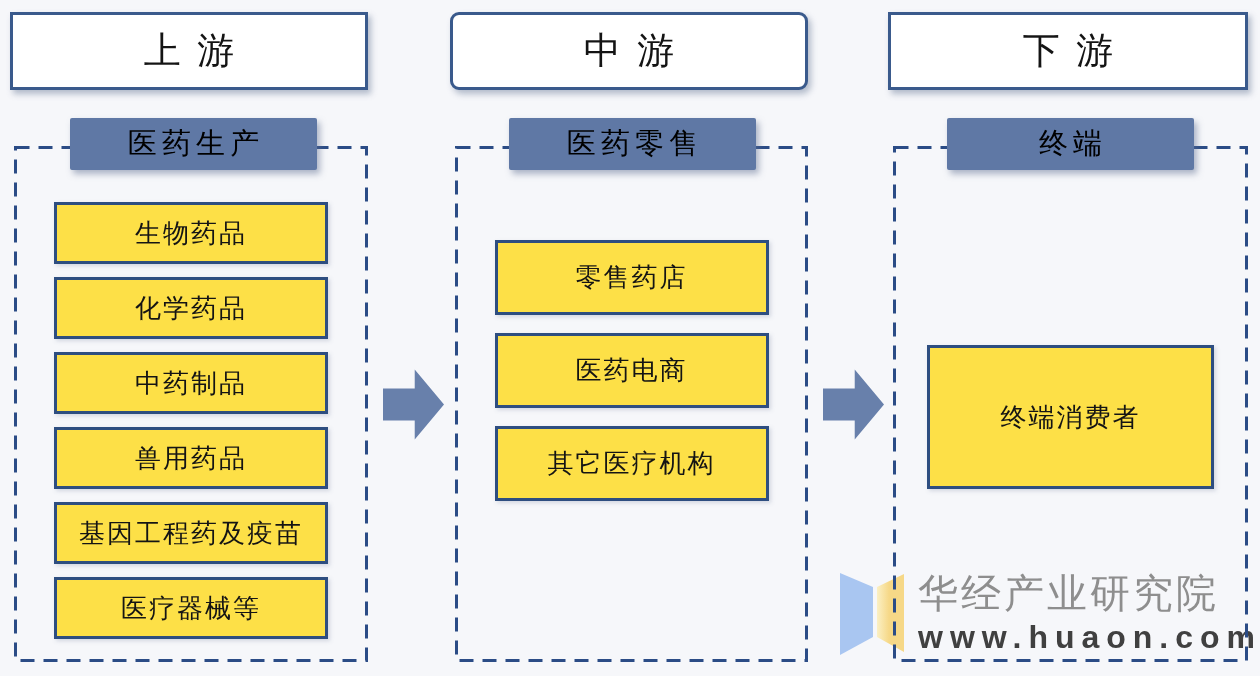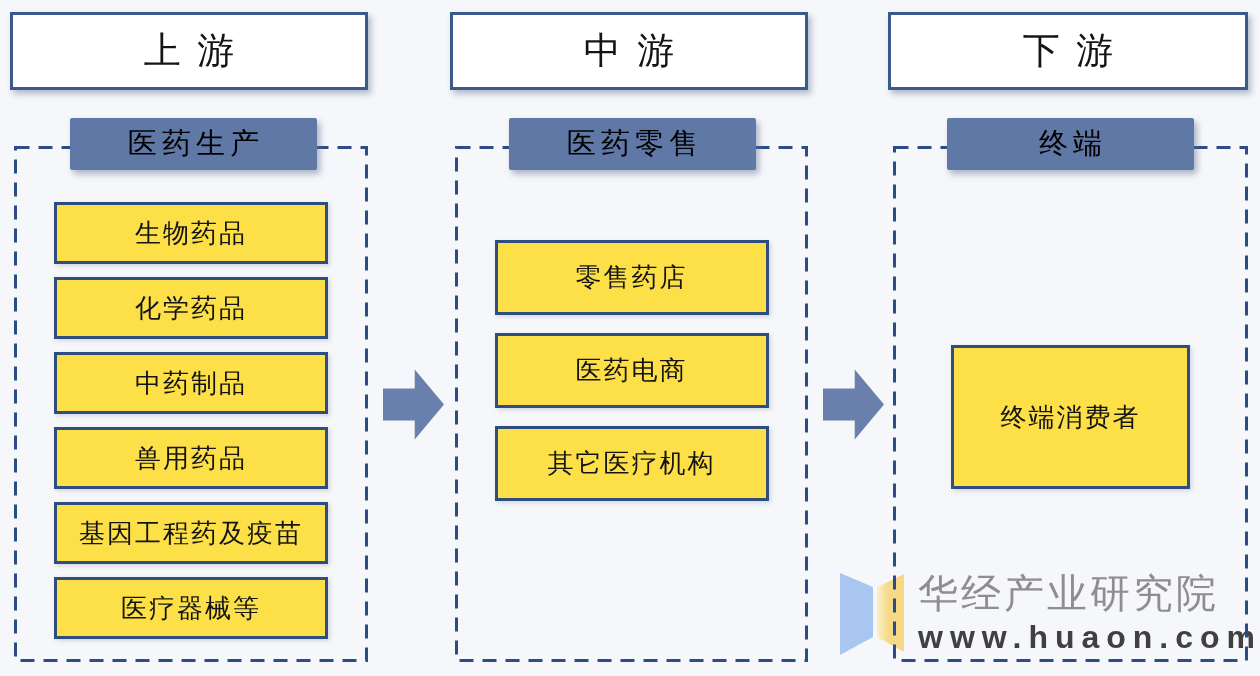--- a/index.html
+++ b/index.html
@@ -17,21 +17,21 @@
     background:#ffffff;
     border:3px solid var(--header-border,#3a5a8c);
     box-sizing:border-box;
     display:flex;align-items:center;justify-content:center;
     font-family:"Liberation Serif", serif;
     font-size:37px;color:#141414;
     letter-spacing:0.45em;text-indent:0.45em;
     box-shadow:3px 4px 6px rgba(95,112,145,.45);
   }
   #header-1{left:10px;width:358px;}
-  #header-2{left:450px;width:358px;}
+  #header-2{left:450px;width:358px;border-radius:9px;}
   #header-3{left:888px;width:360px;}
 
   
   .badge{
     position:absolute;top:118px;height:52px;width:247px;
     background:var(--badge-bg,#5f78a5);
     color:#000000;
     display:flex;align-items:center;justify-content:center;
     font-size:29px;letter-spacing:0.18em;text-indent:0.18em;
     border-radius:2px;
@@ -61,21 +61,21 @@
     width:274px;box-sizing:border-box;
     background:#fde047;
     border:3px solid var(--box-border,#2e4e80);
     display:flex;align-items:center;justify-content:center;
     font-size:26px;color:#141414;letter-spacing:2px;
     box-shadow:2px 2px 4px rgba(110,125,155,.25);
     white-space:nowrap;
   }
   .col1{height:62px;}
   .col2{height:75px;}
-  .col3{height:144px;width:239px;}
+  .col3{height:144px;width:287px;}
 
   
   .arrow{
     position:absolute;top:368px;width:61px;height:73px;
     background:var(--arrow,#6880ab);
     clip-path:polygon(0 28%,52% 28%,52% 2%,100% 50%,52% 98%,52% 72%,0 72%);
   }
   #arrow-1{left:383px;}
   #arrow-2{left:823px;}
 

